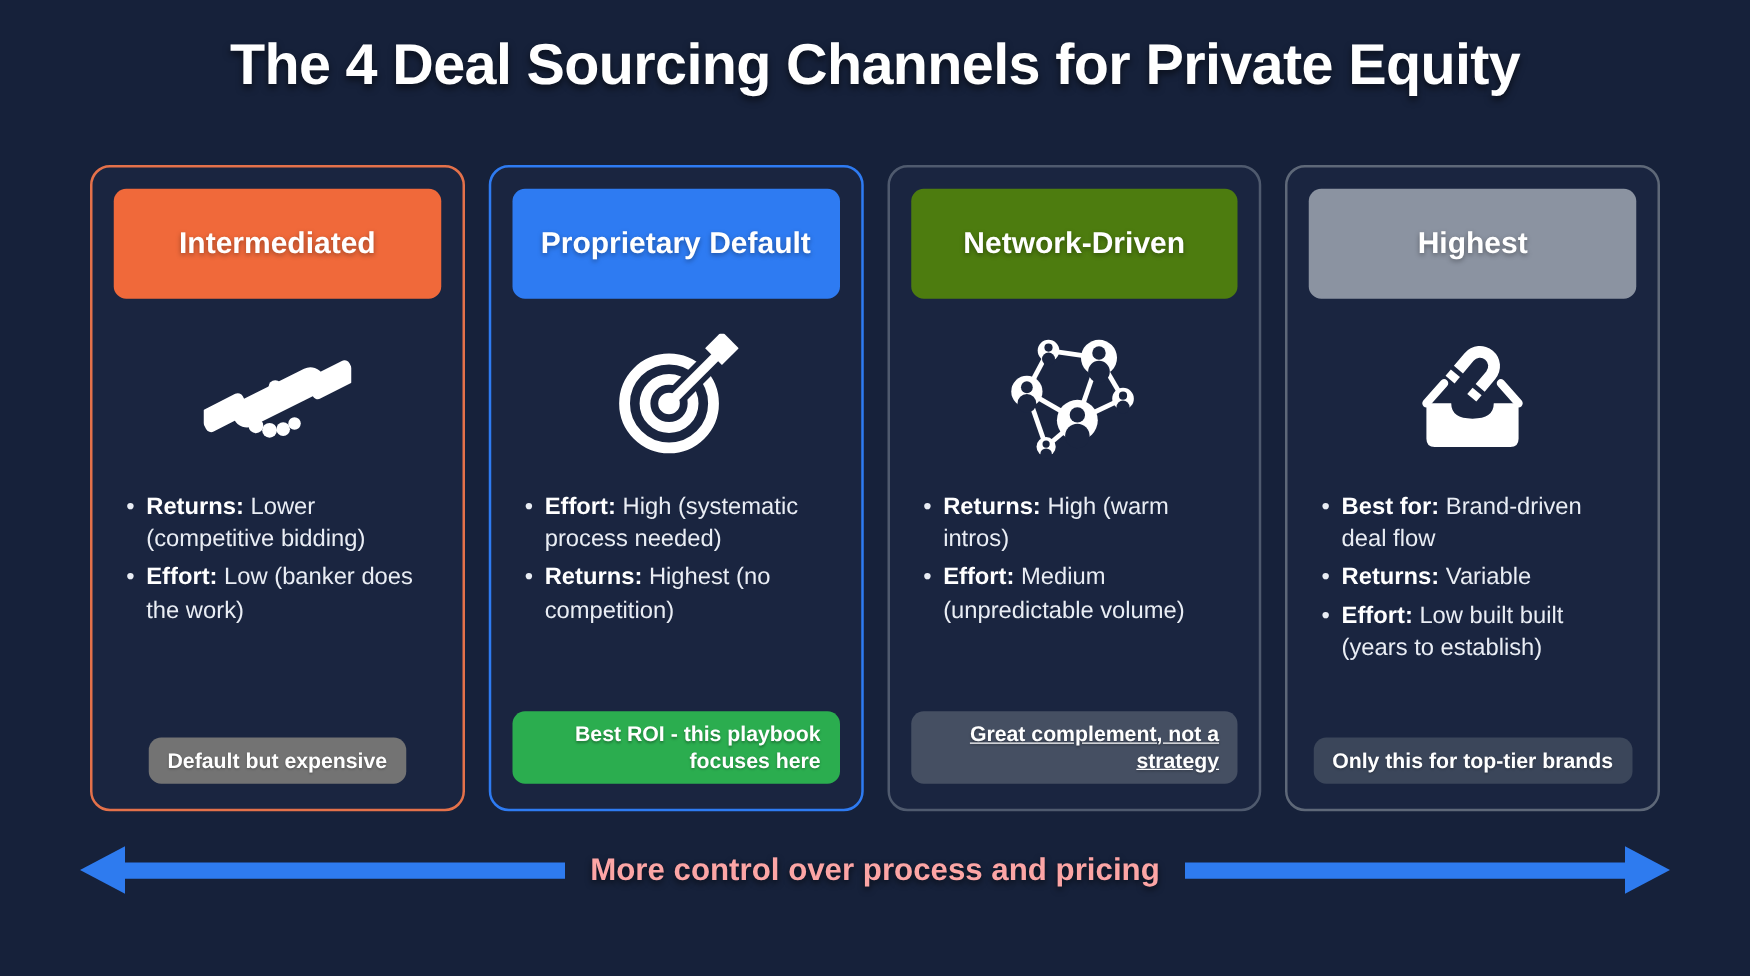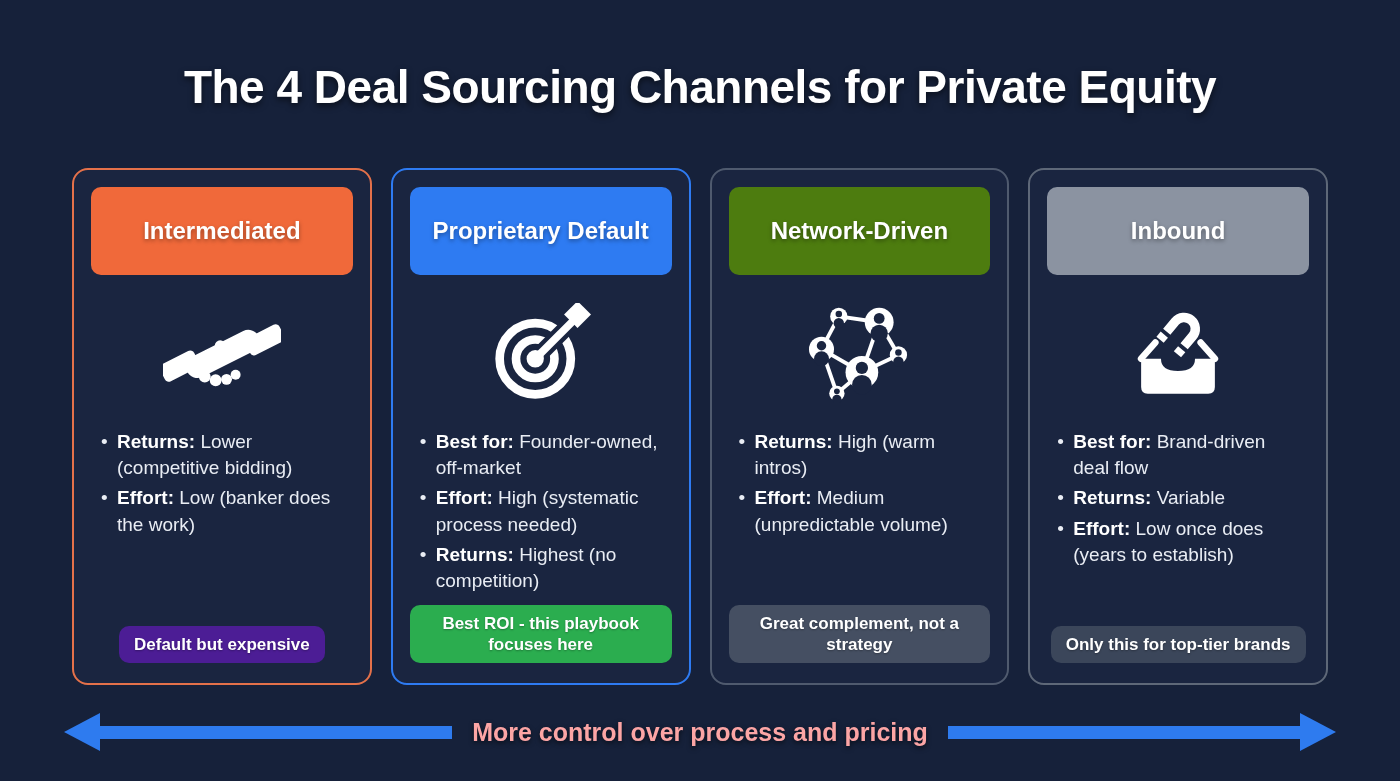--- a/index.html
+++ b/index.html
@@ -5,21 +5,21 @@
   * { box-sizing: border-box; margin: 0; padding: 0; }
   html,body { width:1400px; height:781px; }
   body {
     font-family: "Liberation Sans", sans-serif;
     background: #16213a;
     overflow: hidden;
   }
   .canvas { width:1400px; height:781px; position:relative; }
 
   .page-title {
-    padding-top: 60px;
+    padding-top: 24px;
     text-align: center;
     color: #ffffff;
     font-size: 46px;
     font-weight: 700;
     letter-spacing: -0.5px;
     text-shadow: 0 3px 6px rgba(0,0,0,.55);
   }
 
   .cards-row {
     display: flex;
@@ -85,21 +85,21 @@
     display: flex;
     justify-content: center;
   }
   .badge {
     background: #3a4458;
     color: #ffffff;
     border-radius: 10px;
     padding: 8px 15px;
     font-size: 17px;
     font-weight: 700;
-    text-align: center;
+    text-align: right;
     line-height: 1.25;
     max-width: 100%;
     text-shadow: 0 1px 2px rgba(0,0,0,.3);
   }
 
   .footer-arrow {
     margin: 26px 64px 0;
     display: flex;
     align-items: center;
     height: 42px;
@@ -161,41 +161,37 @@
         <li>
           <b>Returns:</b>
           <span>Lower (competitive bidding)</span>
         </li>
         <li>
           <b>Effort:</b>
           <span>Low (banker does the work)</span>
         </li>
       </ul>
       <div class="badge-row">
-        <div class="badge" style="background-color: #4c1d95;">Default but expensive</div>
+        <div class="badge" style="background-color: #737373;">Default but expensive</div>
       </div>
     </div>
 
     <div class="card" style="border-color: rgb(46, 123, 242);">
       <div class="card-header" style="background-color: rgb(46, 123, 242);">Proprietary Default</div>
       <div class="icon-wrap">
         <svg width="100" height="100" viewBox="0 0 104 104">
           <circle cx="46" cy="58" r="37" fill="none" stroke="#ffffff" stroke-width="9"></circle>
           <circle cx="46" cy="58" r="20" fill="none" stroke="#ffffff" stroke-width="9"></circle>
           <line x1="46" y1="58" x2="90" y2="14" stroke="#1a2540" stroke-width="17"></line>
           <line x1="46" y1="58" x2="88" y2="16" stroke="#ffffff" stroke-width="8"></line>
           <circle cx="46" cy="58" r="9" fill="#ffffff"></circle>
           <polygon points="90,-2 104,12 90,26 76,12" fill="#ffffff"></polygon>
         </svg>
       </div>
       <ul class="bullets">
-        <li>
-          <b>Best for:</b>
-          <span>Founder-owned, off-market</span>
-        </li>
         <li>
           <b>Effort:</b>
           <span>High (systematic process needed)</span>
         </li>
         <li>
           <b>Returns:</b>
           <span>Highest (no competition)</span>
         </li>
       </ul>
       <div class="badge-row">
@@ -254,26 +250,26 @@
         <li>
           <b>Returns:</b>
           <span>High (warm intros)</span>
         </li>
         <li>
           <b>Effort:</b>
           <span>Medium (unpredictable volume)</span>
         </li>
       </ul>
       <div class="badge-row">
-        <div class="badge" style="background-color: rgb(69, 79, 98);">Great complement, not a strategy</div>
+        <div class="badge" style="background-color: rgb(69, 79, 98); text-decoration: underline;">Great complement, not a strategy</div>
       </div>
     </div>
 
     <div class="card" style="border-color: rgb(94, 104, 120);">
-      <div class="card-header" style="background-color: rgb(139, 147, 161);">Inbound</div>
+      <div class="card-header" style="background-color: rgb(139, 147, 161);">Highest</div>
       <div class="icon-wrap">
         <svg width="104" height="96" viewBox="0 0 110 100">
 
           <g transform="translate(60,26) rotate(40)" fill="#ffffff">
             <path d="M-17 -2 A17 17 0 0 1 17 -2 L17 12 L7 12 L7 -2 A7 7 0 0 0 -7 -2 L-7 12 L-17 12 Z"></path>
             <rect x="-17" y="16" width="10" height="7"></rect>
             <rect x="7" y="16" width="10" height="7"></rect>
           </g>
 
           <path d="M16 56 L16 86 Q16 93 23 93 L87 93 Q94 93 94 86 L94 56 L73 56 Q73 69 55 69 Q37 69 37 56 Z" fill="#ffffff"></path>
@@ -285,21 +281,21 @@
         <li>
           <b>Best for:</b>
           <span>Brand-driven deal flow</span>
         </li>
         <li>
           <b>Returns:</b>
           <span>Variable</span>
         </li>
         <li>
           <b>Effort:</b>
-          <span>Low once does (years to establish)</span>
+          <span>Low built built (years to establish)</span>
         </li>
       </ul>
       <div class="badge-row">
         <div class="badge" style="background-color: rgb(59, 70, 90);">Only this for top-tier brands</div>
       </div>
     </div>
 
   </div>
 
   <div class="footer-arrow">

